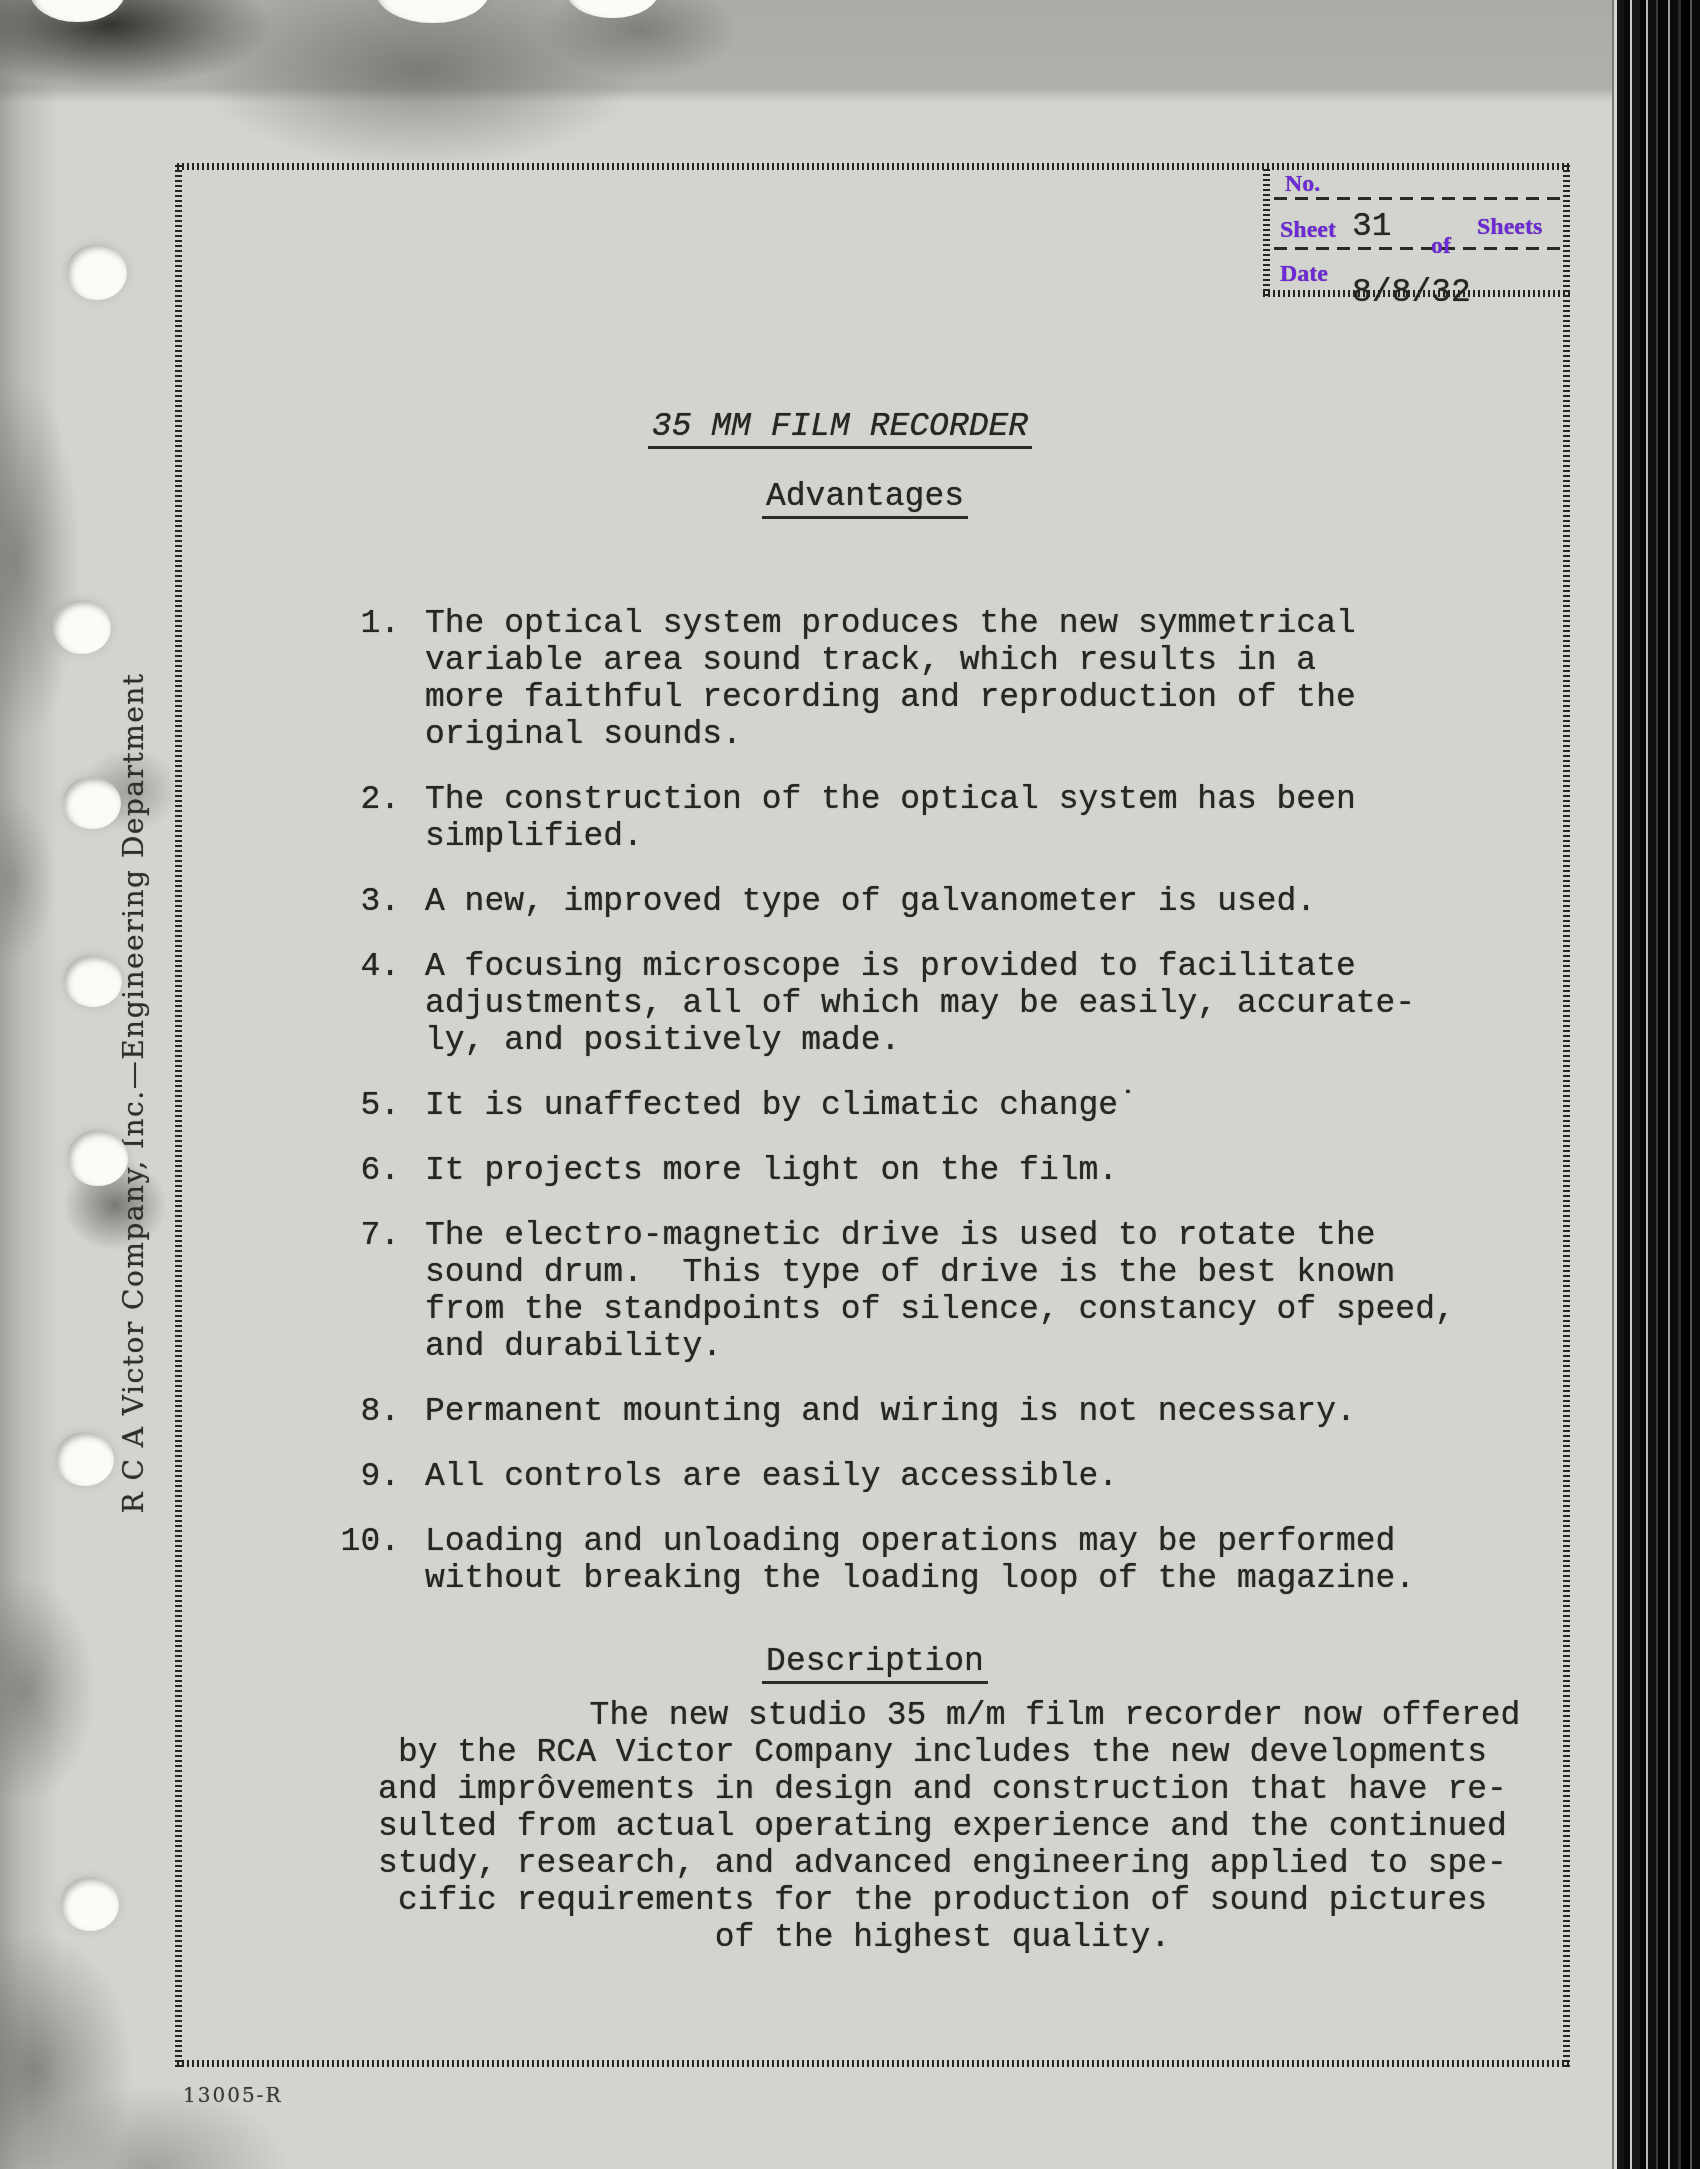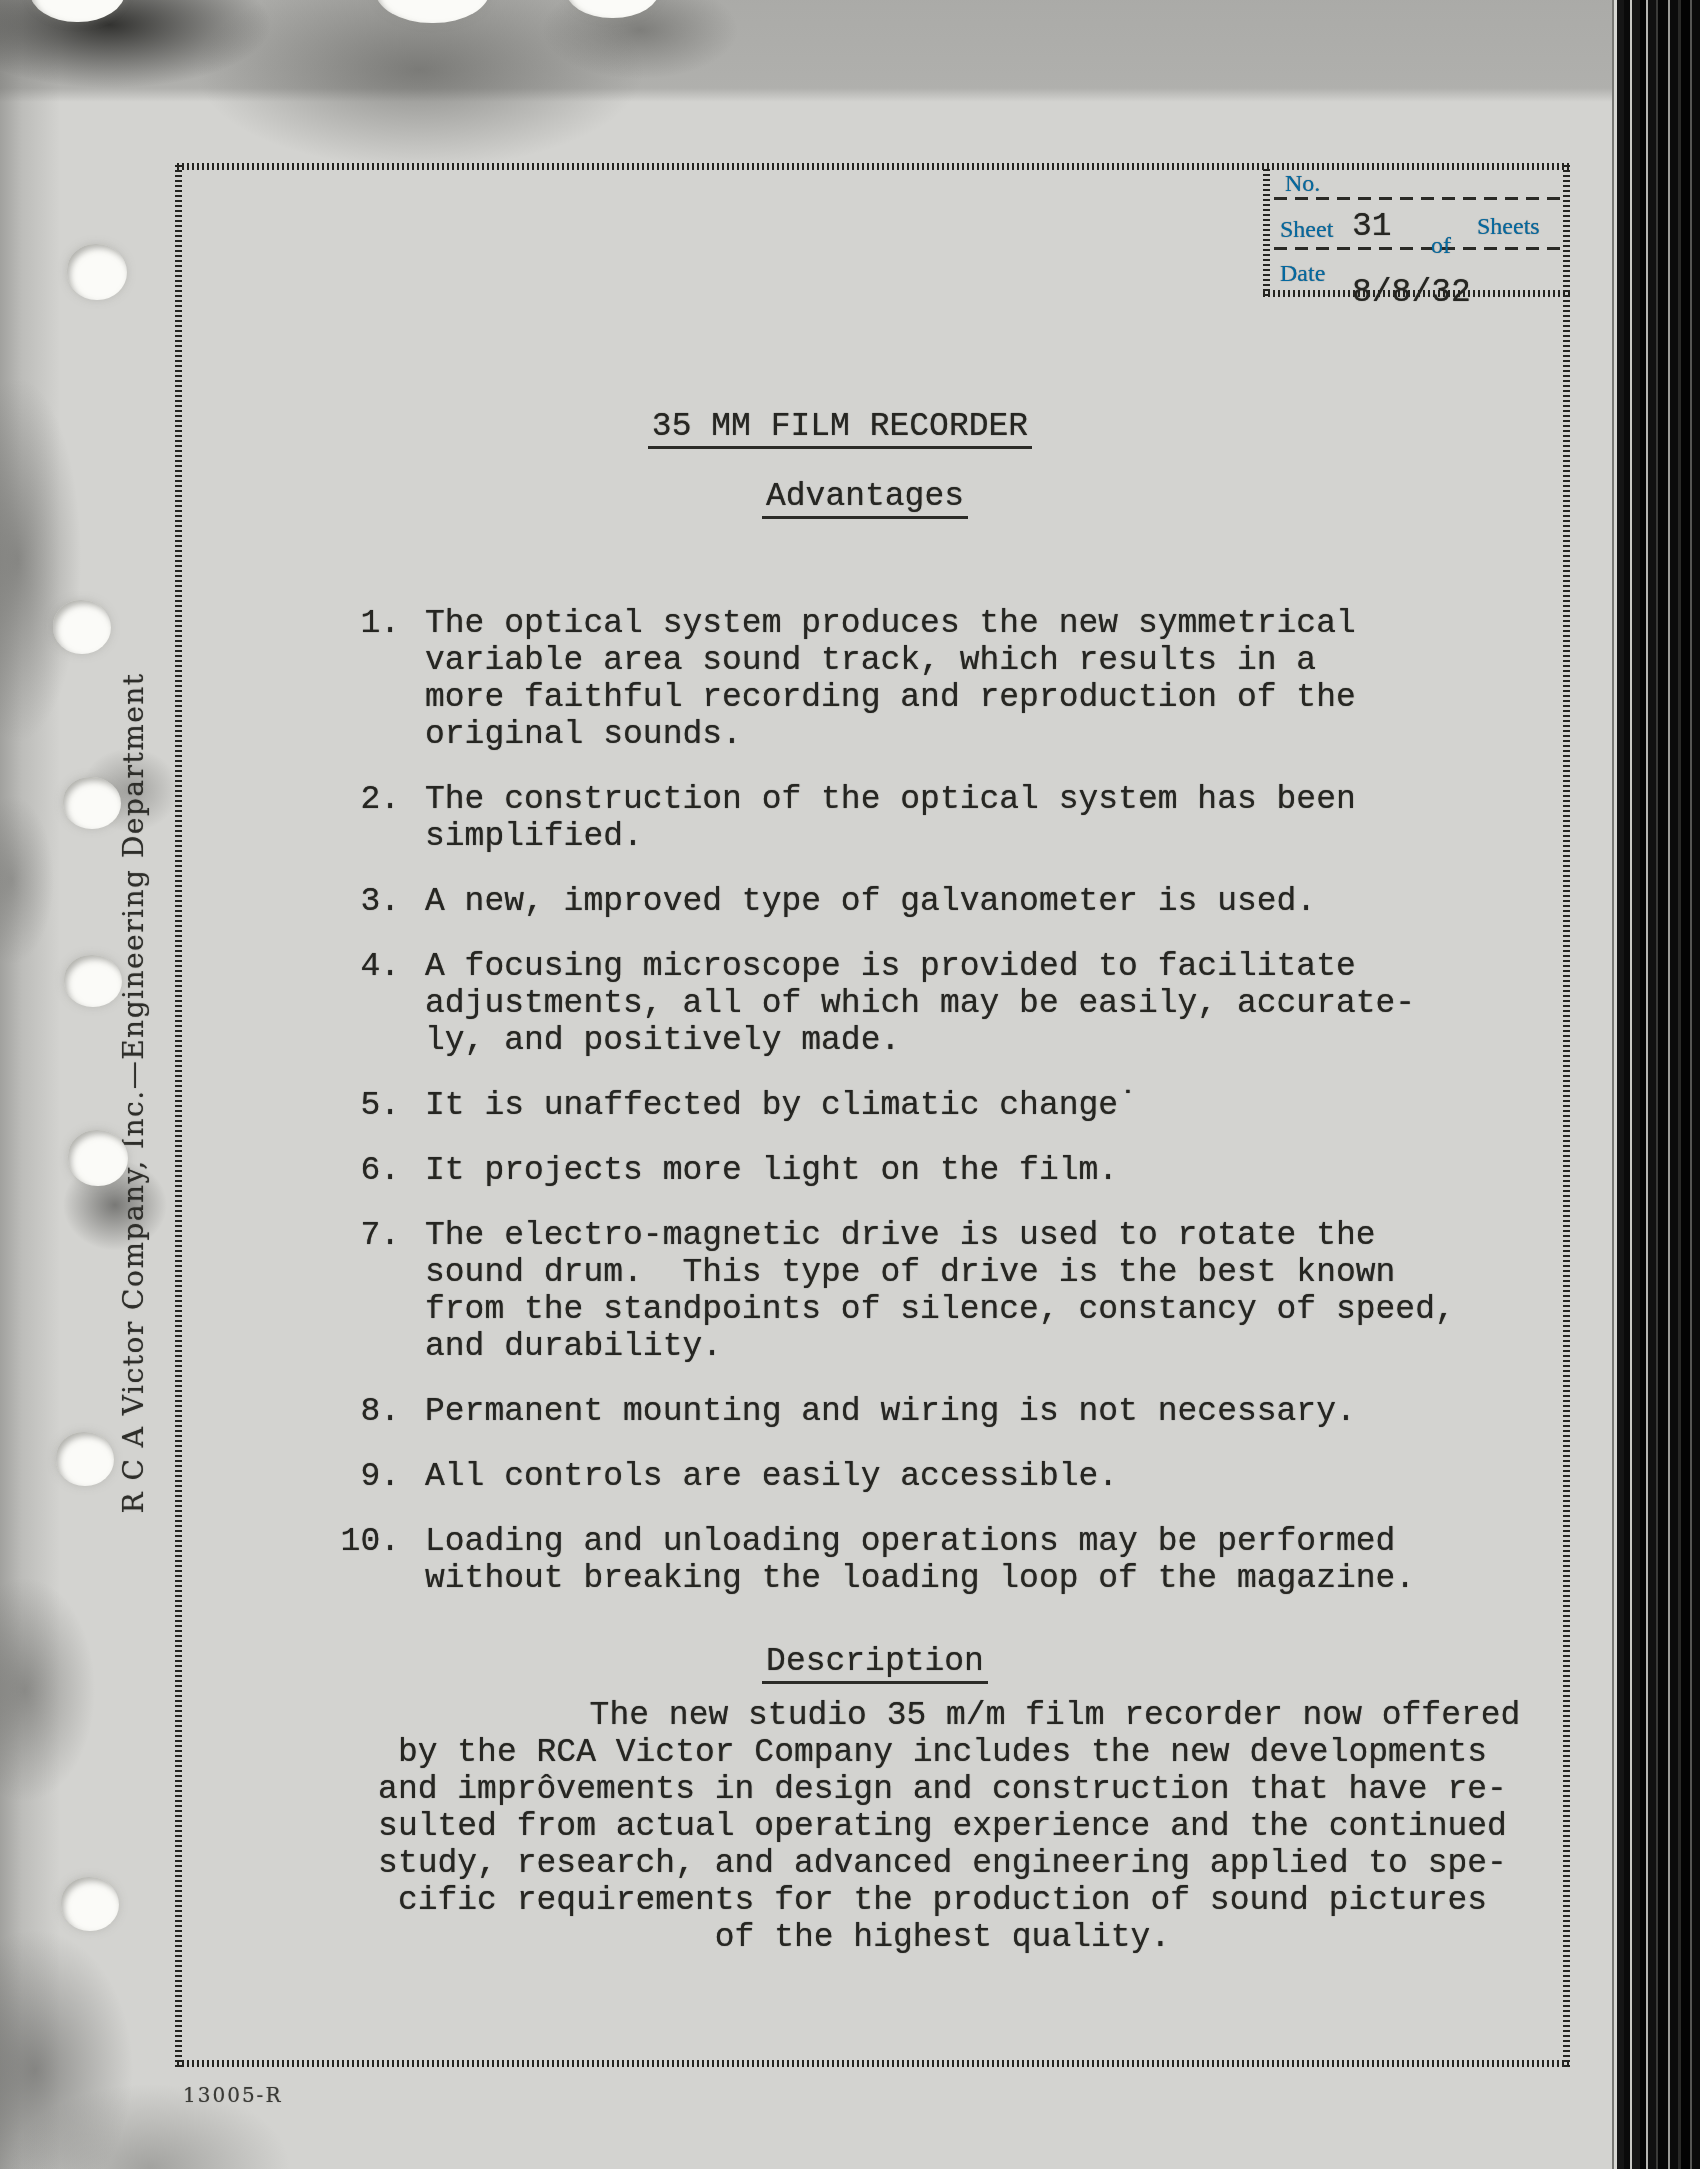--- a/index.html
+++ b/index.html
@@ -51,21 +51,21 @@
   .center{text-align:center;}
   .u{display:inline-block;border-bottom:3px solid #2b2b27;padding:0 4px 1px 4px;}
   .adv-list{position:absolute;left:330px;top:605px;width:1200px;z-index:3;}
   .adv-item{display:flex;margin-bottom:28px;font-size:33px;line-height:37px;
       text-shadow:0 0 1px rgba(45,45,40,0.85);}
   .num{flex:none;width:70px;text-align:right;}
   .txt{margin-left:25px;white-space:pre-wrap;}
   .para{white-space:pre-wrap;text-indent:225px;}
   
   .form-label{position:absolute;z-index:3;font-family:"Liberation Serif", serif;
-      font-size:24px;color:#0369a1;text-shadow:0 0 1px rgba(50,50,46,0.7);}
+      font-size:24px;color:#6d28d9;text-shadow:0 0 1px rgba(50,50,46,0.7);font-weight:bold;}
   .sidebar{
     position:absolute;left:133px;top:1093px;z-index:3;
     transform:translate(-50%,-50%) rotate(-90deg);
     font-family:"DejaVu Serif", serif;font-size:28px;letter-spacing:1.5px;
     white-space:nowrap;color:#2e2e2a;text-shadow:0 0 1px rgba(50,50,46,0.7);
   }
   .form-number{position:absolute;left:183px;top:2083px;z-index:3;
     font-family:"DejaVu Serif", serif;font-size:20px;letter-spacing:2px;color:#3a3a36;
     text-shadow:0 0 1px rgba(60,60,56,0.6);}
 </style>
@@ -87,21 +87,21 @@
   <div class="dash-h" style="left:1274px;top:247px;width:289px;"></div>
 
   <div class="form-label" style="left:1285px;top:170px;">No.</div>
   <div class="form-label" style="left:1280px;top:216px;">Sheet</div>
   <div class="tw" style="left:1352px;top:208px;">31</div>
   <div class="form-label" style="left:1395px;top:232px;margin-left:36px;">of</div>
   <div class="form-label" style="left:1477px;top:213px;">Sheets</div>
   <div class="form-label" style="left:1280px;top:260px;">Date</div>
   <div class="tw" style="left:1352px;top:250px;margin-top:24px;">8/8/32</div>
 
-  <div class="tw center" style="left:290px;top:408px;width:1100px;">
+  <div class="tw center" style="left:290px;top:408px;width:1100px;font-style:italic;">
     <span class="u">35 MM FILM RECORDER</span>
   </div>
   <div class="tw center" style="left:290px;top:478px;width:1150px;">
     <span class="u">Advantages</span>
   </div>
 
   <div class="adv-list">
     <div class="adv-item">
       <span class="num">1.</span>
       <span class="txt">The optical system produces the new symmetrical

